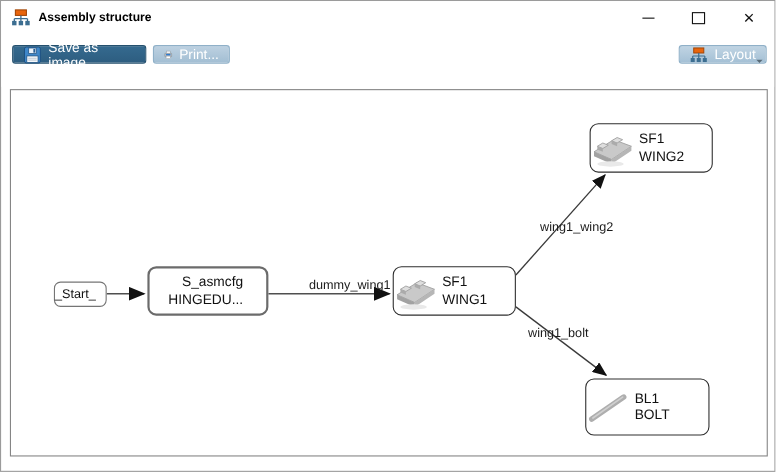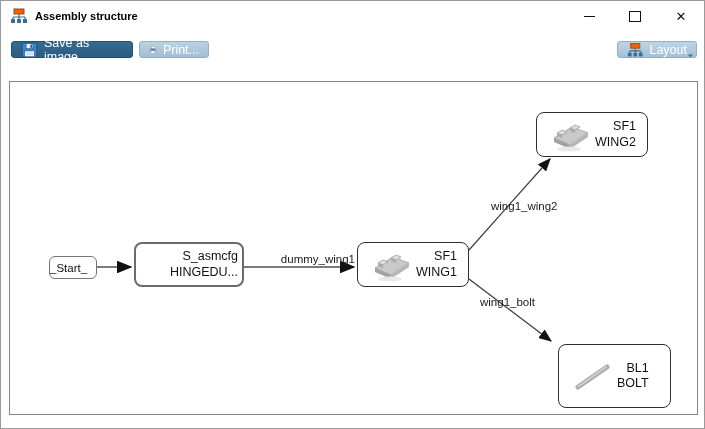--- a/index.html
+++ b/index.html
@@ -19,25 +19,25 @@
   .btn-save{left:10px;width:122px;background:linear-gradient(#356a8f,#2d5d80);border:1px solid #24506e;}
   .btn-print{left:138px;width:70px;background:linear-gradient(#bdd1e1,#a2bed3);border:1px solid #8fb0c8;}
   .btn-layout{right:7px;width:80px;background:linear-gradient(#c0d4e3,#a4c0d5);border:1px solid #8fb0c8;}
   .dd-arrow{position:absolute;right:3px;bottom:2px;width:0;height:0;border-left:4px solid transparent;border-top:4px solid transparent;border-right:4px solid #5a6b77;transform:rotate(45deg);}
   
   .canvas{position:absolute;left:8px;top:80px;width:689px;height:334px;background:#ffffff;border:1px solid #858585;box-sizing:border-box;}
   .edges{position:absolute;left:0;top:0;width:687px;height:332px;}
   .edge-label{font-size:11.5px;fill:#1a1a1a;}
   .node{position:absolute;background:#ffffff;box-sizing:border-box;display:flex;align-items:center;color:#111;}
   .node-start{left:39px;top:174px;width:48px;height:23px;border:1px solid #757575;border-radius:6px;justify-content:flex-start;font-size:11.5px;}
-  .node-plain{left:124px;top:160px;width:110px;height:45px;border:2px solid #6b6b6b;border-radius:8px;justify-content:flex-end;text-align:right;padding-right:4px;}
-  .node-part{border:1.5px solid #2f2f2f;border-radius:8px;padding-left:14px;text-align:right;}
+  .node-plain{left:124px;top:160px;width:110px;height:45px;border:2px solid #6b6b6b;border-radius:8px;justify-content:center;text-align:right;padding-right:4px;}
+  .node-part{border:1.5px solid #2f2f2f;border-radius:8px;padding-left:0;}
   .node-wing1{left:347px;top:160px;width:112px;height:45px;}
   .node-wing2{left:526px;top:30px;width:112px;height:45px;}
-  .node-bolt{left:548px;top:262px;width:113px;height:64px;}
+  .node-bolt{left:522px;top:262px;width:113px;height:52px;}
   .node-lines{font-size:12.5px;line-height:15.5px;}
   .part-icon{width:40px;height:36px;margin-right:4px;flex:0 0 auto;}
 </style>
 </head>
 <body>
 
 <div class="window">
 
   <div class="titlebar">
     <svg class="app-icon" viewBox="0 0 18 16">

